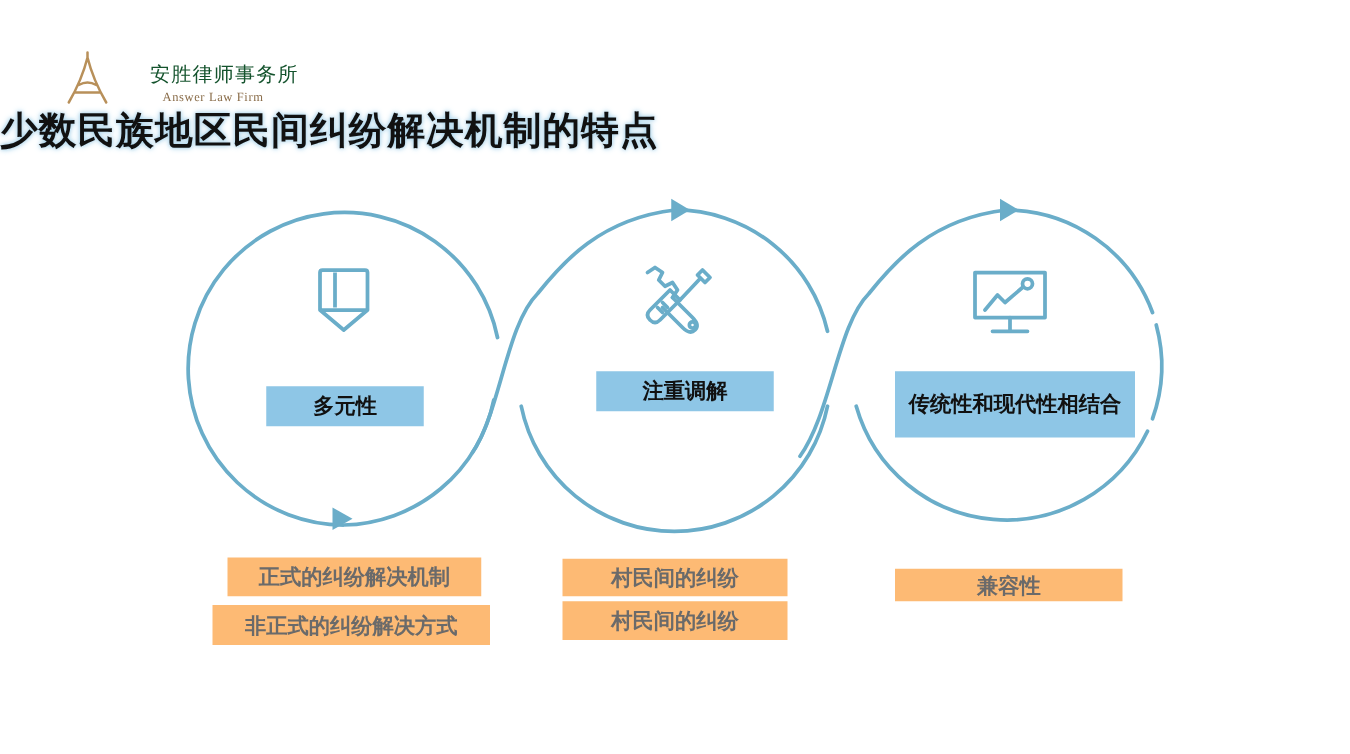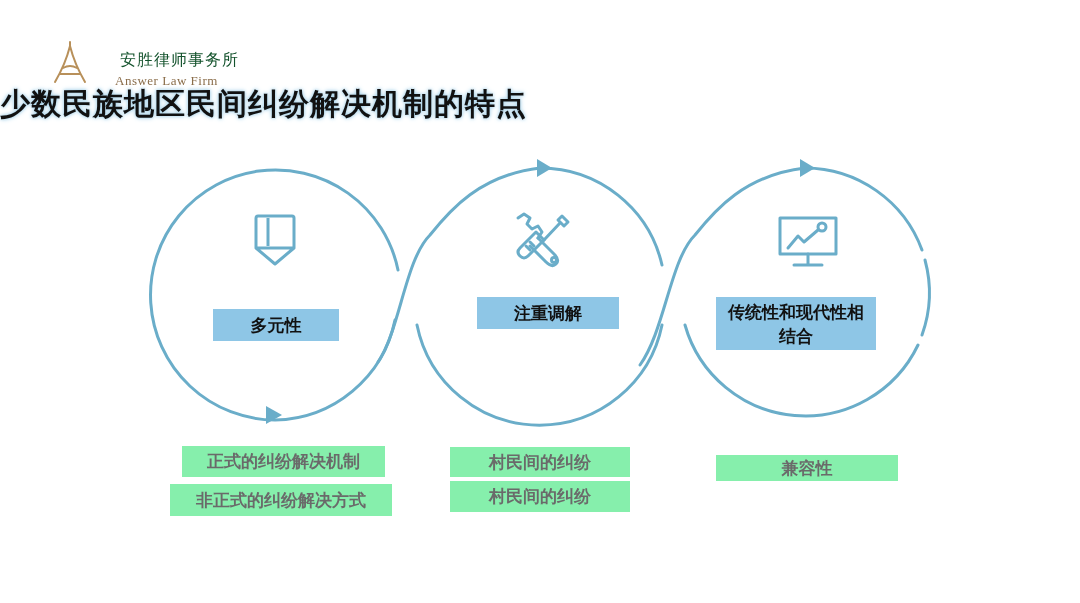--- a/index.html
+++ b/index.html
@@ -3,34 +3,34 @@
   <meta charset="utf-8">
   <style>
     html, body { margin: 0; padding: 0; }
     body {
       width: 1080px; height: 603px; background: #ffffff; position: relative; overflow: hidden;
       font-family: "DejaVu Sans", "Liberation Sans", sans-serif;
     }
     .logo { position: absolute; left: 50px; top: 40px; width: 200px; height: 50px; }
     .logo-mark { position: absolute; left: 0; top: 0; }
     .logo-cn { position: absolute; left: 46px; top: 10px; font-size: 16px; color: #14532d; letter-spacing: 1px; white-space: nowrap; margin-left: 24px; }
-    .logo-en { position: absolute; left: 65px; top: 33px; font-size: 13px; color: #8a6d4a; font-family: "Liberation Serif", serif; white-space: nowrap; letter-spacing: 0.5px; }
+    .logo-en { position: absolute; left: 80px; top: 33px; font-size: 10px; color: #8a6d4a; font-family: "Liberation Serif", serif; white-space: nowrap; letter-spacing: 0.5px; }
     .title {
       position: absolute; left: 0; width: 1080px; top: 84px; text-align: left;
       font-size: 30px; font-weight: bold; color: #111;
       text-shadow: 0 0 3px #a9d3ea, 0 0 5px #a9d3ea;
       letter-spacing: 1px;
     }
     svg.flow { position: absolute; left: 0; top: 0; }
     .label-box {
       position: absolute; background: #8ec6e6; color: #111; font-size: 17px; font-weight: bold;
       display: flex; align-items: center; justify-content: center; text-align: center; line-height: 24px;
     }
     .sub-box {
-      position: absolute; background: #86efac; color: #6a6a6a; font-size: 17px; font-weight: bold;
+      position: absolute; background: #fdba74; color: #6a6a6a; font-size: 17px; font-weight: bold;
       display: flex; align-items: center; justify-content: center; white-space: nowrap;
     }
     .icon { position: absolute; }
   </style>
 </head>
 <body>
 
 <div class="logo">
   <svg class="logo-mark" width="40" height="44" viewBox="0 0 40 44">
     <path d="M20 2 L20 6 M20 6 C17 18 12 30 5 42 M20 6 C23 18 28 30 35 42 M10 34 L30 34 M13 28 Q20 24 27 28" stroke="#b8905a" stroke-width="2" fill="none" stroke-linecap="round"></path>
@@ -85,19 +85,19 @@
   <g stroke="#6aadc9" stroke-width="3" fill="none" stroke-linecap="round" stroke-linejoin="round">
     <rect x="4" y="4" width="56" height="36"></rect>
     <path d="M32 40 V50 M18 51 H46"></path>
     <path d="M12 34 L22 22 L28 28 L42 16"></path>
     <circle cx="46" cy="13" r="4"></circle>
   </g>
 </svg>
 
 <div class="label-box" style="left:213px;top:297px;width:126px;height:32px;margin-top:12px;">多元性</div>
 <div class="label-box" style="left:477px;top:297px;width:142px;height:32px;">注重调解</div>
-<div class="label-box" style="left:716px;top:297px;width:160px;height:53px;padding:0 6px;box-sizing:border-box;">传统性和现代性相结合</div>
+<div class="label-box" style="left:716px;top:297px;width:192px;height:53px;padding:0 6px;box-sizing:border-box;">传统性和现代性相结合</div>
 
 <div class="sub-box" style="left:182px;top:446px;width:203px;height:31px;">正式的纠纷解决机制</div>
 <div class="sub-box" style="left:170px;top:484px;width:222px;height:32px;">非正式的纠纷解决方式</div>
 <div class="sub-box" style="left:450px;top:447px;width:180px;height:30px;">村民间的纠纷</div>
 <div class="sub-box" style="left:450px;top:481px;width:180px;height:31px;">村民间的纠纷</div>
 <div class="sub-box" style="left:716px;top:455px;width:182px;height:26px;">兼容性</div>
 
 </body></html>

